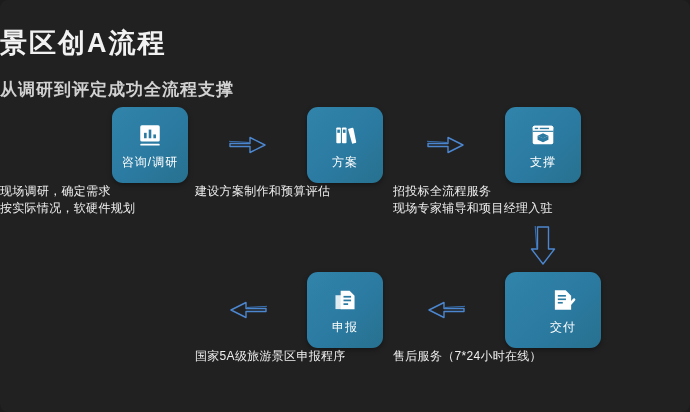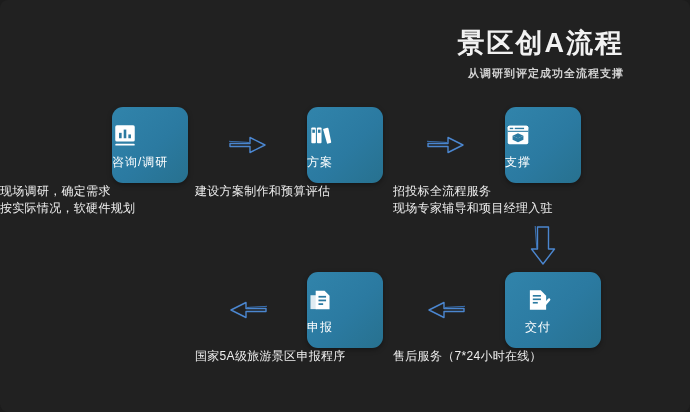--- a/index.html
+++ b/index.html
@@ -22,50 +22,50 @@
     overflow: hidden;
     color: #e8e8e8;
   }
 
   
   #header {
     position: absolute;
     left: 0;
     top: 26px;
     width: 624px;
-    text-align: right;
+    text-align: left;
   }
   #title {
     font-size: 27px;
     line-height: 34px;
     font-weight: 700;
     letter-spacing: 2px;
     color: #f2f2f2;
   }
   #subtitle {
-    margin-top: 6px;
-    font-size: 11px;
+    margin-top: 22px;
+    font-size: 17px;
     line-height: 15px;
     letter-spacing: 1px;
     color: #d2d2d2;
     font-weight: 600;
     font-family: Liberation Serif, serif;
   }
 
   
   .node {
     position: absolute;
     width: 76px;
     height: 76px;
     border-radius: 11px;
     background: linear-gradient(135deg, #3184ab 0%, #2b7aa1 55%, #27718f 100%);
     box-shadow: 0 2px 5px rgba(0,0,0,0.35);
     display: flex;
     flex-direction: column;
-    align-items: flex-start;
+    align-items: center;
     justify-content: center;
   }
   .node .ico {
     width: 26px;
     height: 26px;
     display: block;
     margin-bottom: 7px;
   }
   .node .ico svg { display: block; width: 26px; height: 26px; }
   .node-label {

